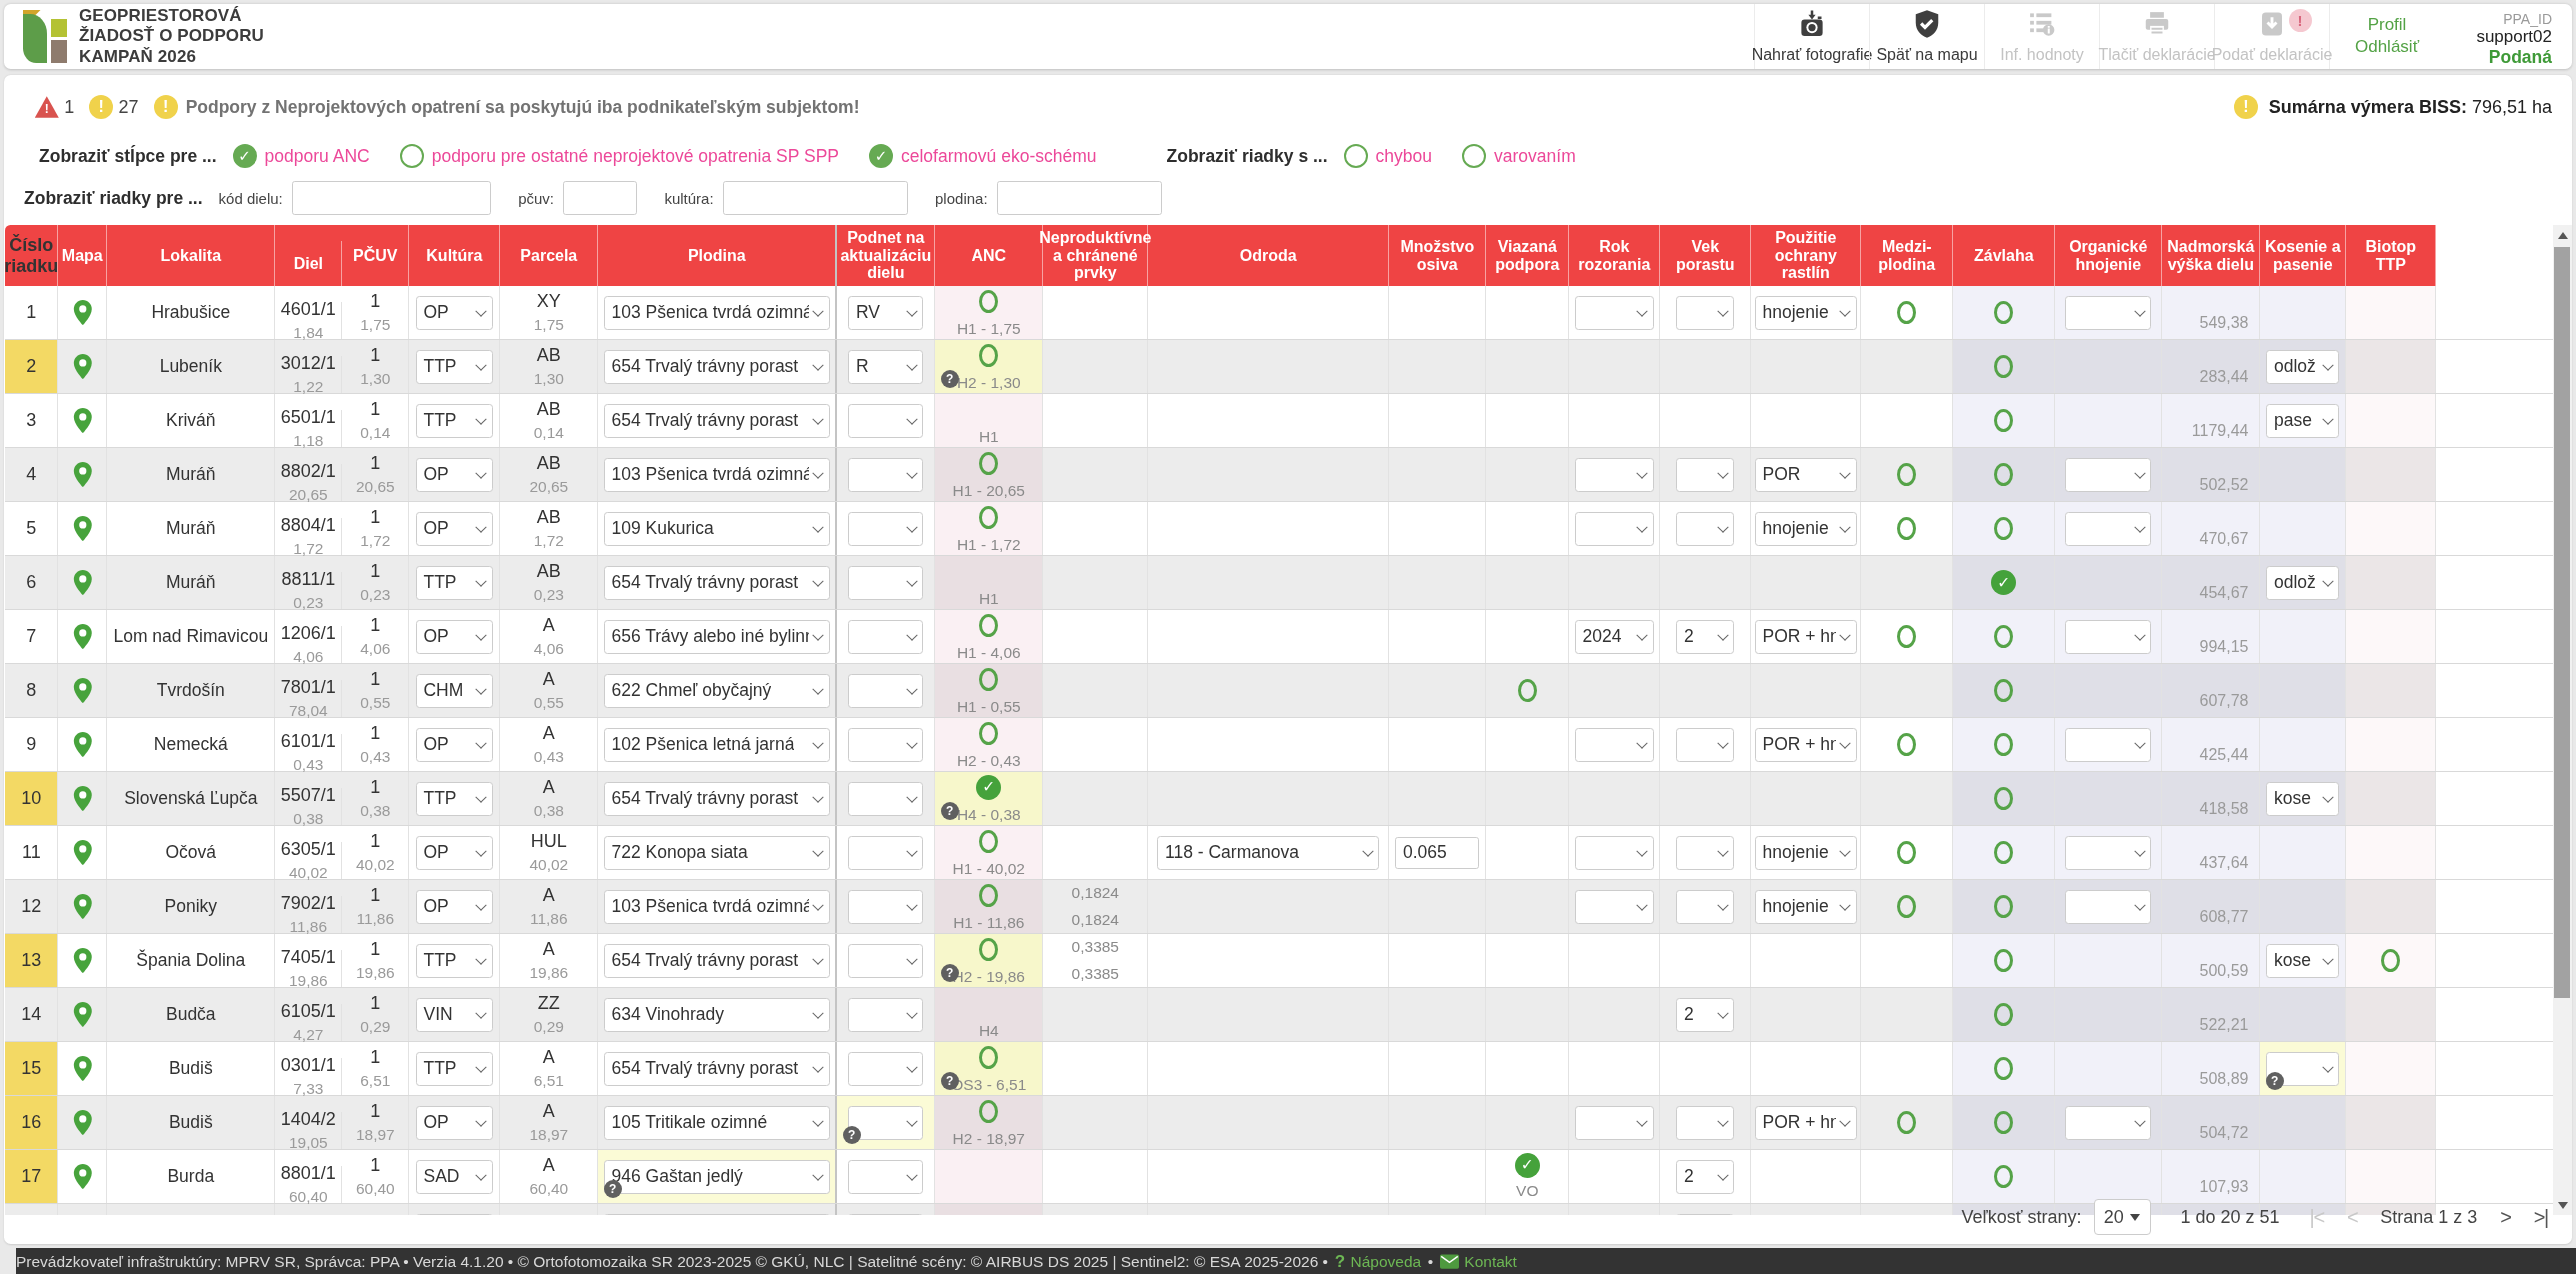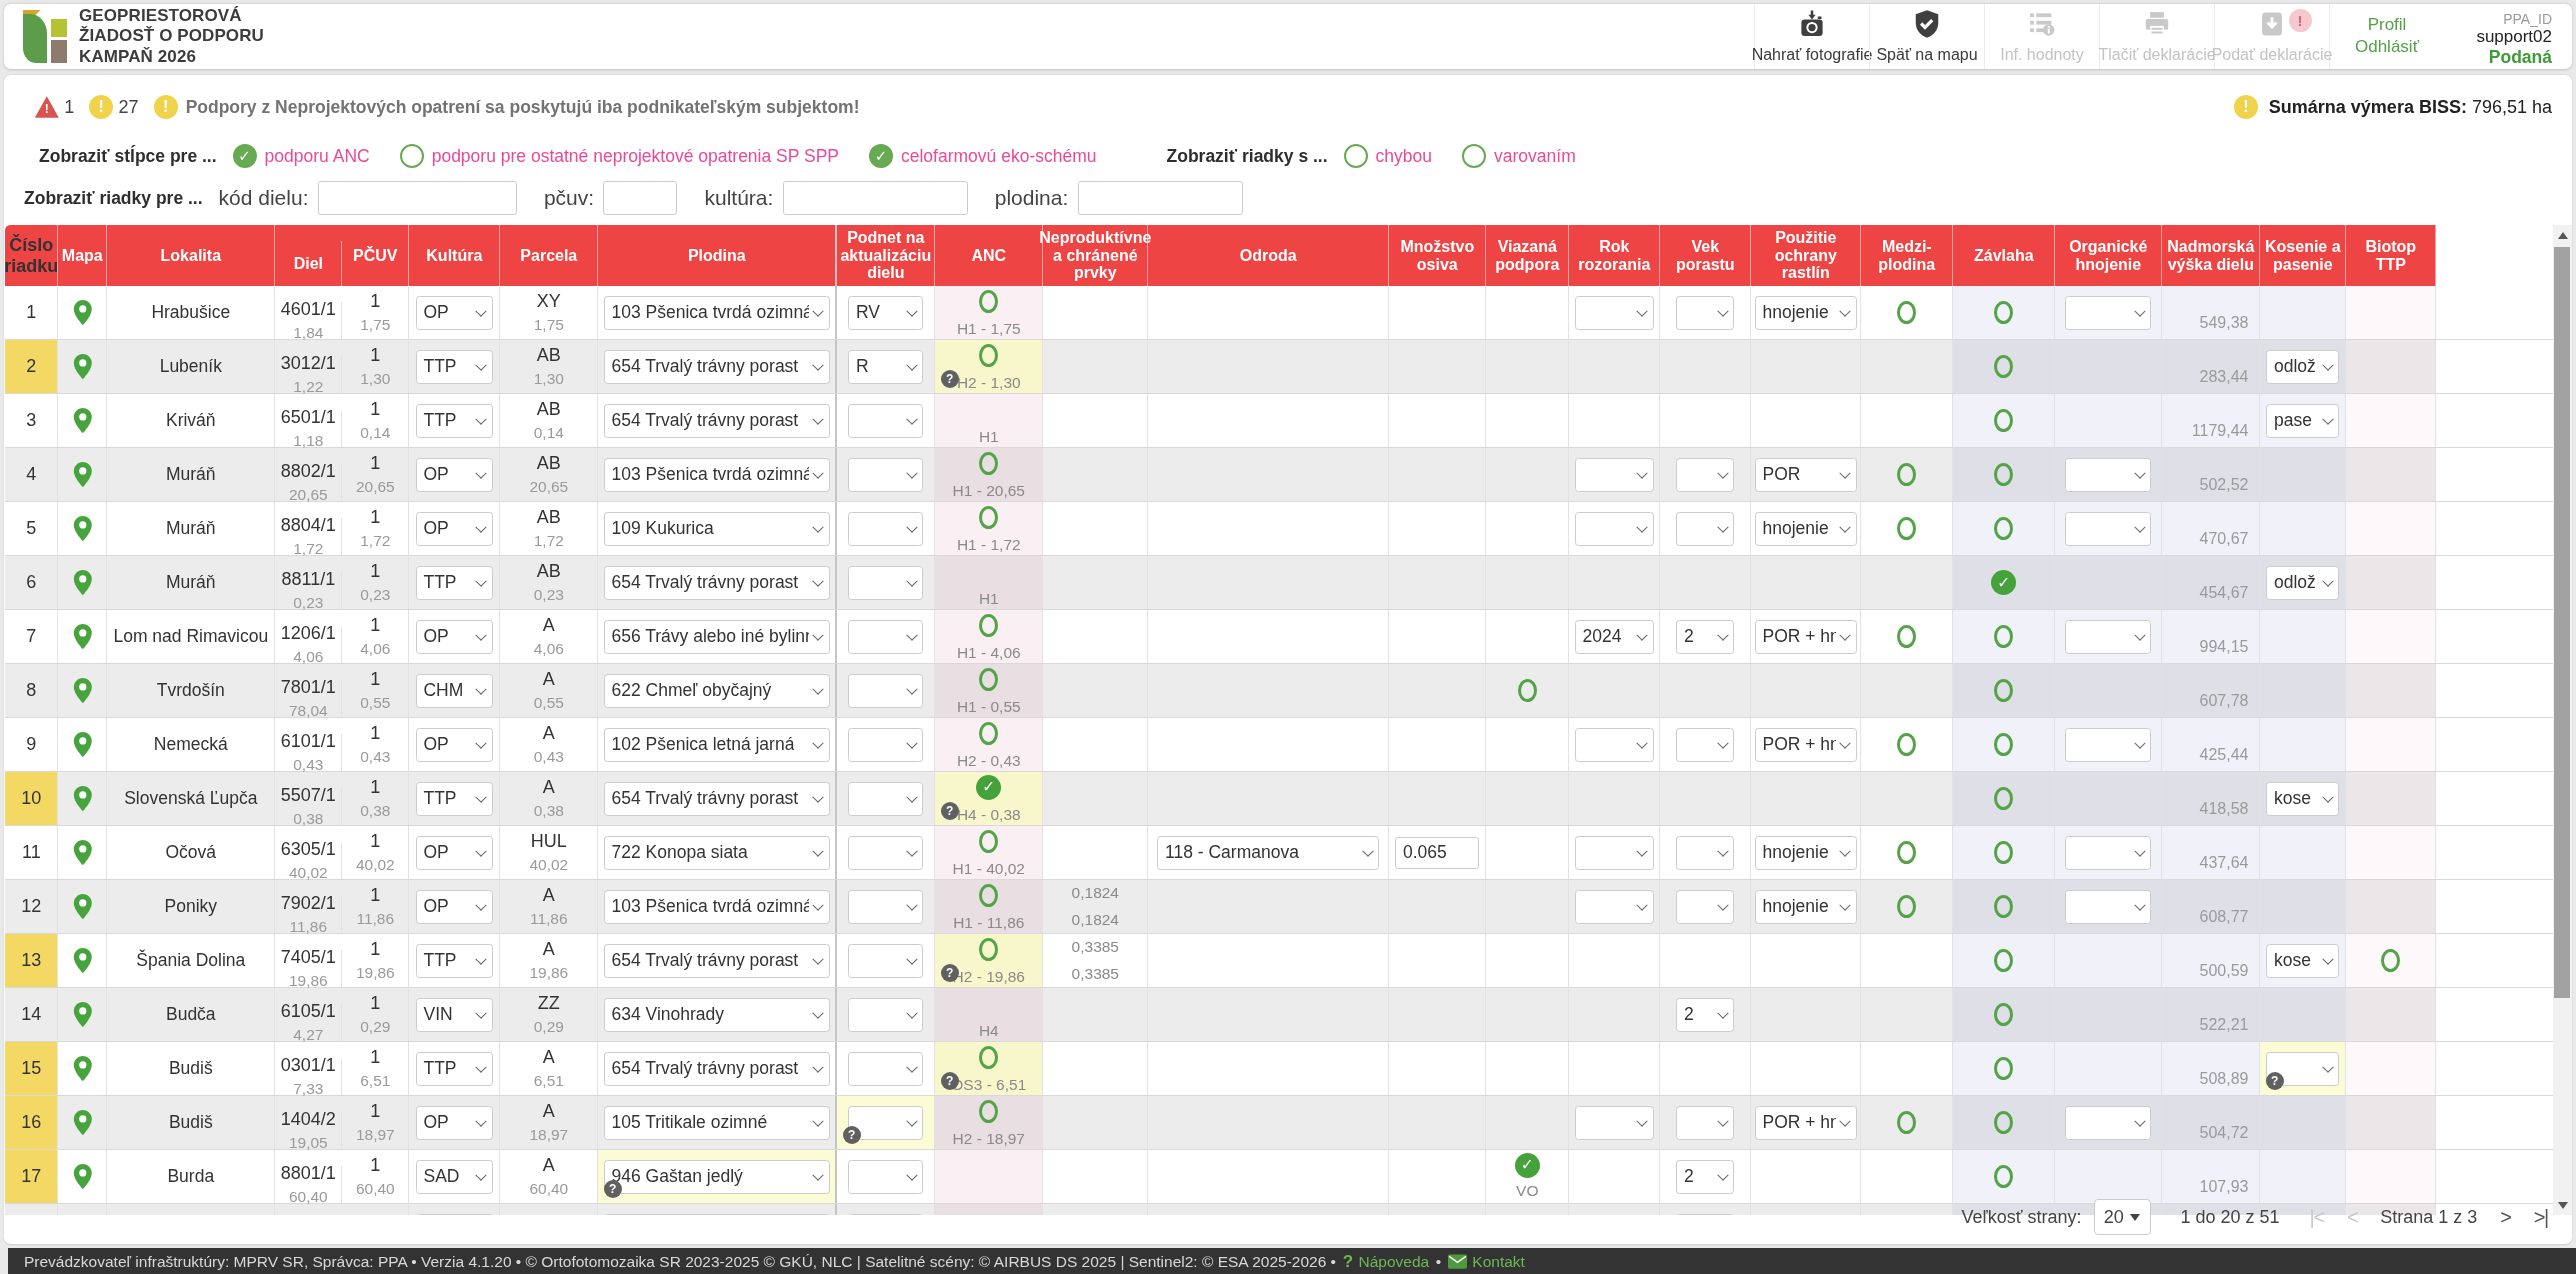--- a/index.html
+++ b/index.html
@@ -60,21 +60,21 @@
   .filters1 { position:absolute; top:65px; left:35px; right:20px; height:32px; display:flex; align-items:center; }
   .flabel { font-size:17.5px; font-weight:bold; color:#2e2e2e; margin-right:16px; white-space:nowrap; }
   .check-item { display:flex; align-items:center; gap:8px; margin-right:30px; }
   .ckcircle { width:24px; height:24px; border-radius:50%; border:2px solid #66aa53; background:#fff; flex:none;
               display:flex; align-items:center; justify-content:center; color:transparent; font-size:15px; font-weight:bold; }
   .ckcircle.on { background:#66aa53; color:#fff; }
   .citem-label { font-size:17.5px; color:#ec4899; white-space:nowrap; }
   .gap-block { width:40px; }
 
   .filters2 { position:absolute; top:105px; left:20px; right:20px; height:36px; display:flex; align-items:center; }
-  .f2label { font-size:21px; color:#444; margin:0 9.4px 0 27px; white-space:nowrap; }
+  .f2label { font-size:15px; color:#444; margin:0 9.4px 0 27px; white-space:nowrap; }
   .inp { height:34px; border:0.7px solid #ccc; border-radius:2.7px; background:#fff; }
   .inp.w1 { width:199px; } .inp.w2 { width:74px; } .inp.w3 { width:185px; } .inp.w4 { width:165px; }
 
   
   .tbl { position:absolute; top:150px; left:1.3px; right:0; height:990px; overflow:hidden; }
   .thead { display:flex; height:61px; background:#ef4444; border-radius:5.4px 0 0 0; }
   .hc { flex:none; display:flex; align-items:center; justify-content:center; text-align:center;
         color:#fff; font-size:16px; font-weight:bold; line-height:1.12; padding:0 4px;
         border-right:0.7px solid rgba(255,255,255,.5); }
   .hc.c-fill { background:#fff; border-right:none; }
@@ -143,22 +143,22 @@
            align-items:center; justify-content:flex-end; gap:30px; font-size:18px; color:#444; }
   .psize { display:flex; align-items:center; gap:12px; }
   .pdd { width:57px; height:36px; border:0.7px solid #ccc; border-radius:4px; background:#fff;
          display:flex; align-items:center; justify-content:center; gap:6.7px; font-size:18px; cursor:pointer; }
   .pdd .tri { width:0; height:0; border-left:5.4px solid transparent; border-right:5.4px solid transparent; border-top:7.4px solid #444; }
   .pnav { display:flex; align-items:center; gap:23px; }
   .pbtn { font-size:20px; color:#555; cursor:pointer; letter-spacing:-1.3px; }
   .pbtn.dis { color:#c8c8c8; cursor:default; }
 
   
-  .footer { position:absolute; left:8px; right:0; bottom:0; height:27px; background:#333;
-            display:flex; align-items:center; padding-left:16px; gap:6.7px; }
+  .footer { position:absolute; left:16px; right:0; bottom:0; height:27px; background:#333;
+            display:flex; align-items:center; gap:6.7px; }
   .ftext { font-size:15.5px; color:#d8d8d8; }
   .fgreen { color:#6db754; font-size:15.5px; display:flex; align-items:center; gap:5.4px; }
   .fq { font-weight:bold; font-size:17px; color:#6db754; }
   .fdot { color:#d8d8d8; font-size:15.5px; }
   .fenv { display:flex; align-items:center; }
 </style>
 </head>
 <body>
 
 <div class="page">

